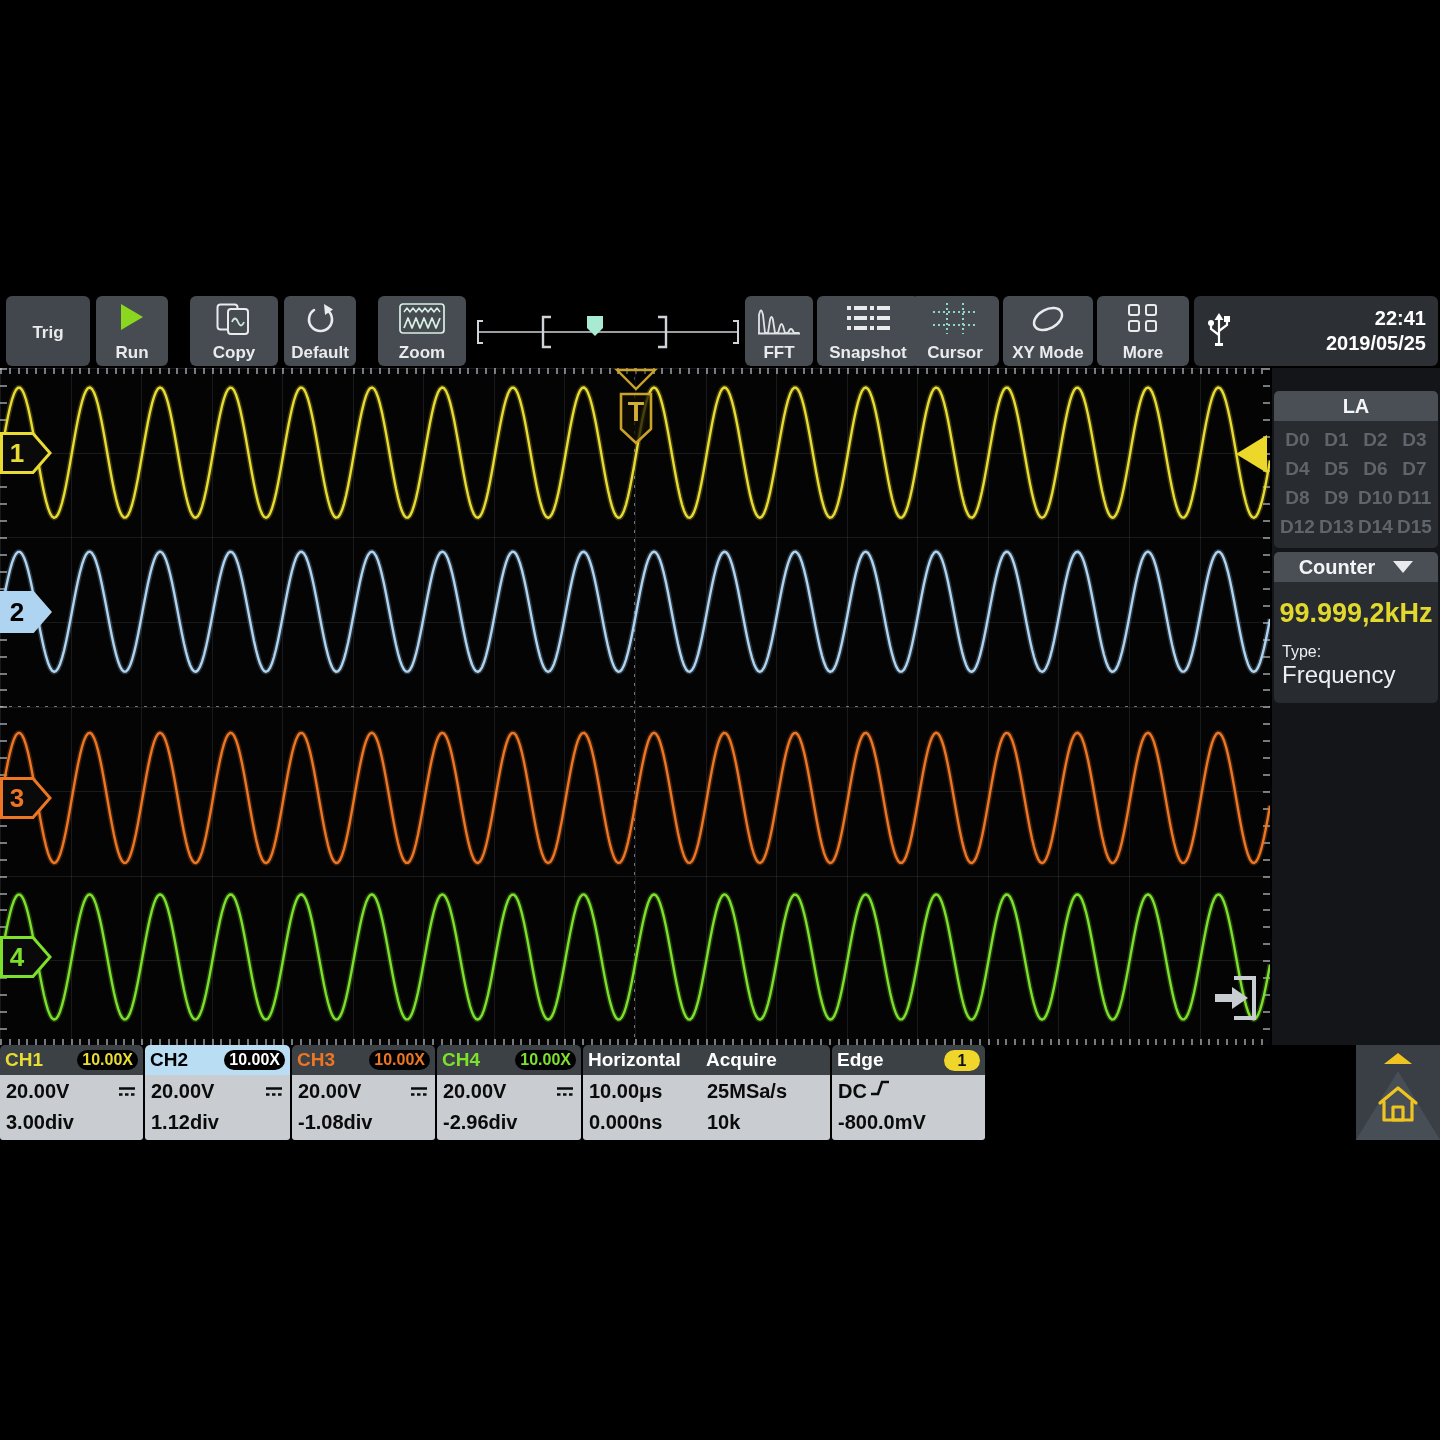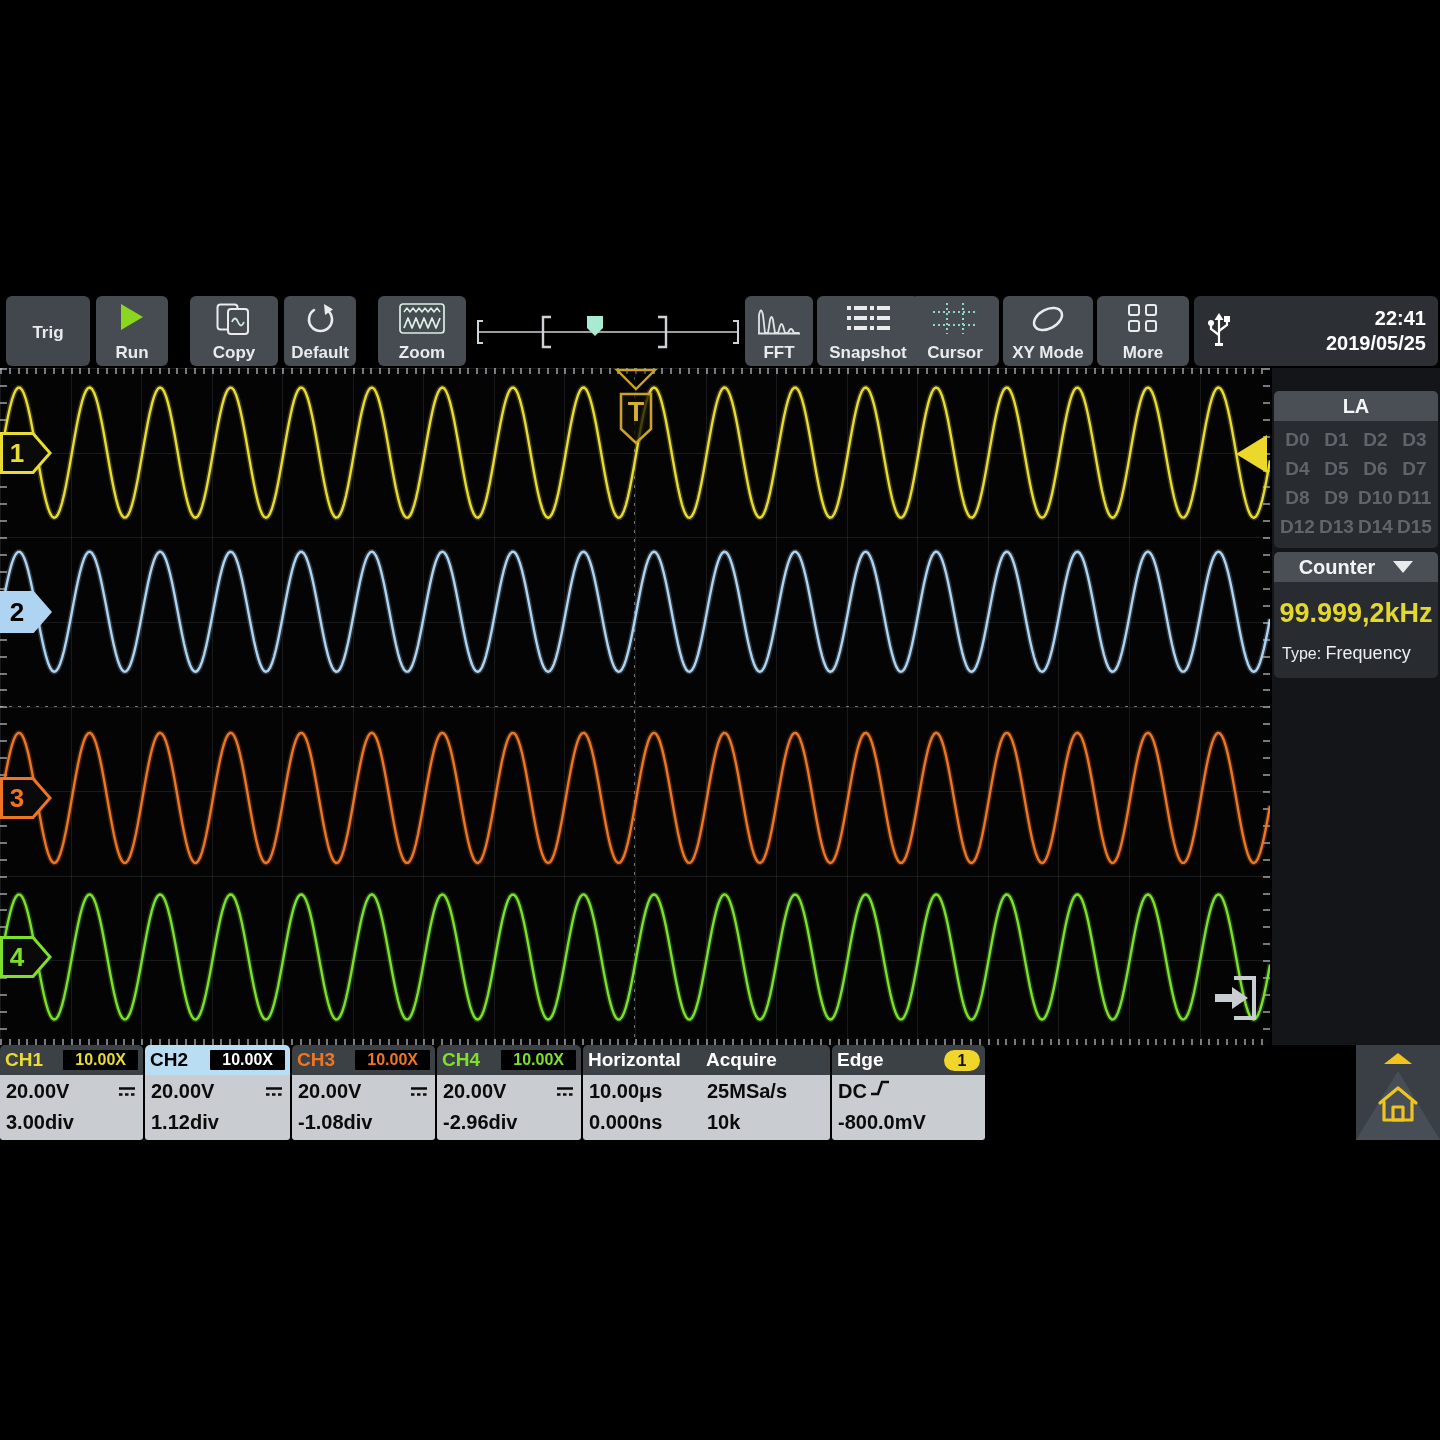--- a/index.html
+++ b/index.html
@@ -67,21 +67,21 @@
   
   .bb{position:absolute;top:749px;left:0;width:1440px;height:95px;}
   .blk{position:absolute;top:0;height:95px;display:flex;flex-direction:column;}
   .blk-h{height:30px;background:#3c4146;border-radius:5px 5px 0 0;display:flex;align-items:center;
     padding:0 5px;color:#fff;font-weight:bold;font-size:19px;box-sizing:border-box;}
   .blk-b{flex:1;background:#c9cdd1;color:#0b0b0b;font-weight:bold;font-size:20px;
     padding:3px 6px 4px;display:flex;flex-direction:column;justify-content:space-between;
     border-radius:0 0 3px 3px;}
   .brow{display:flex;justify-content:space-between;align-items:center;line-height:27px;}
   .ch-blk .ch-name{color:var(--ch);}
-  .ch-blk .badge{margin-left:auto;background:#000;border-radius:1px;padding:1px 12px;
+  .ch-blk .badge{margin-left:auto;background:#000;border-radius:10px;padding:1px 5px;
     font-size:16px;color:var(--ch);}
   .ch-blk.selected .blk-h{background:#b9ddf2;}
   .ch-blk.selected .ch-name{color:#000;}
   .ch-blk.selected .badge{color:#fff;}
   .edge-badge{margin-left:auto;background:#f0d52a;color:#111;border-radius:11px;min-width:36px;
     text-align:center;font-size:16px;height:21px;line-height:21px;}
   .couple{display:flex;align-items:center;gap:2px;}
   .homepanel{position:absolute;left:1356px;top:0;width:84px;height:95px;background:#3a3f45;overflow:hidden;}
   .chev{position:absolute;left:0;top:0;}
   .up-tri{position:absolute;left:28px;top:8px;width:0;height:0;
@@ -322,21 +322,21 @@
 
     <div class="panel panel-counter">
       <div class="panel-header">
         <span>Counter</span>
         <span class="caret-down"></span>
       </div>
       <div class="panel-body">
         <div class="counter-value">99.999,2kHz</div>
         <div class="counter-type">
           <span>Type:</span>
-          <span style="font-size:18px;text-align:center;">Frequency</span>
+          <span style="font-size:24px;text-align:center;">Frequency</span>
         </div>
       </div>
     </div>
   </div>
 
   <div class="bb">
 
     <div class="blk ch-blk" style="left: 0px; width: 143px; --ch: #e8dc32;">
       <div class="blk-h">
         <span class="ch-name">CH1</span>

